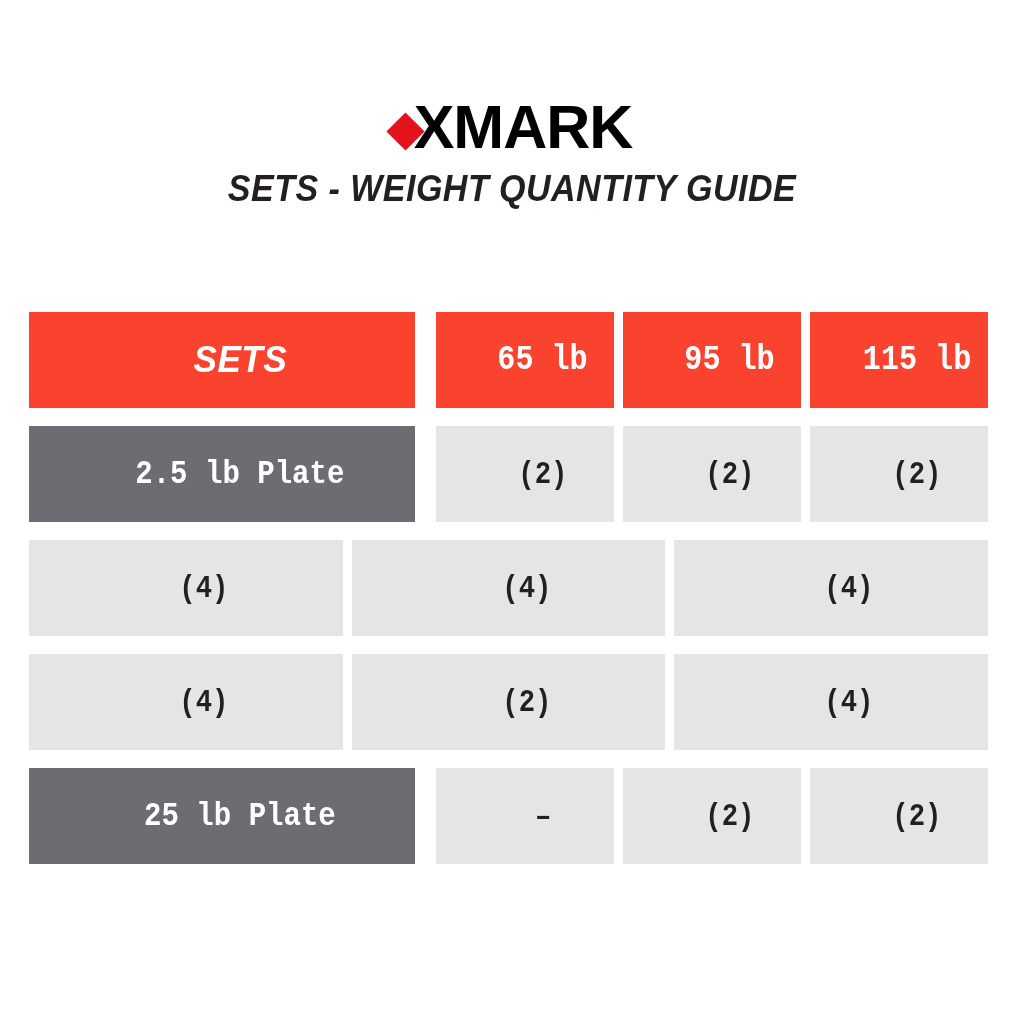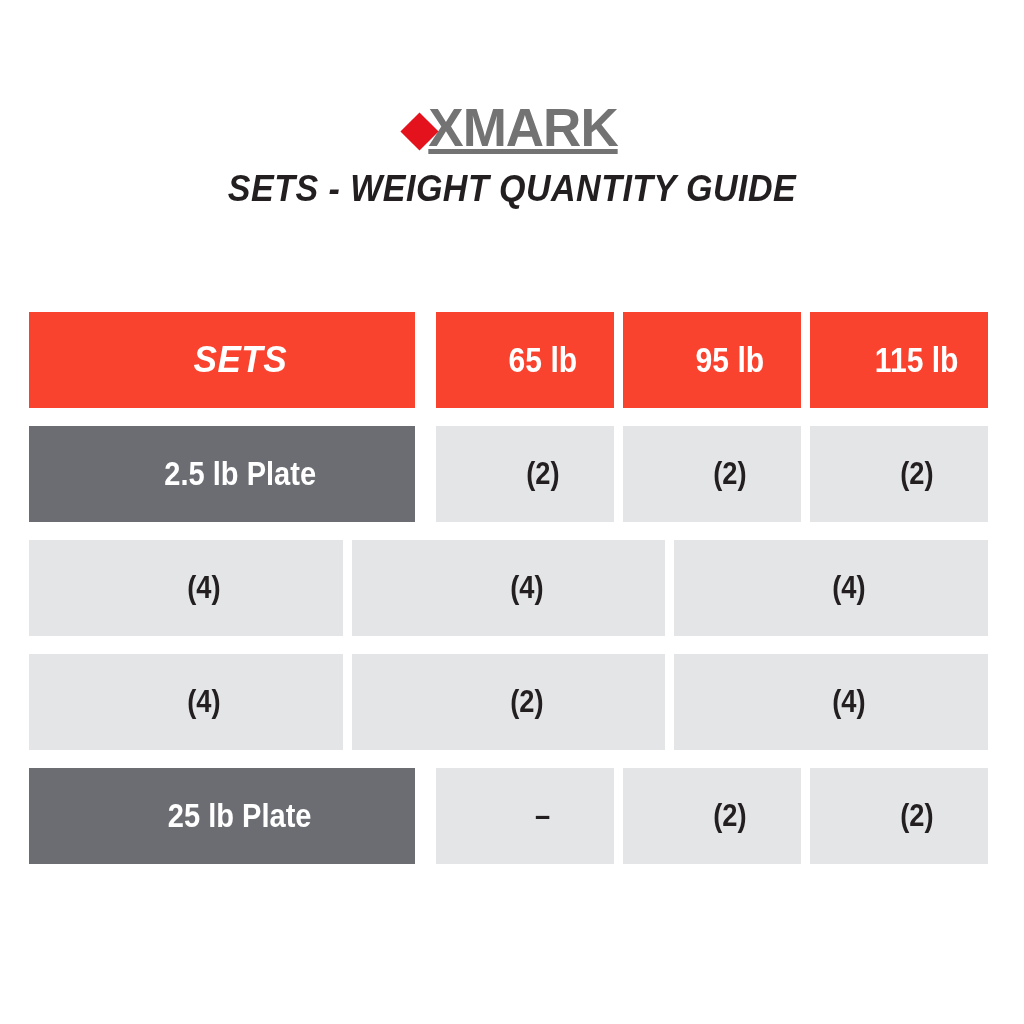--- a/index.html
+++ b/index.html
@@ -38,26 +38,25 @@
     transform: rotate(45deg);
     margin-right: -5px;
     position: relative;
     top: 4px;
     flex: 0 0 auto;
   }
 
   .brand-word {
     font-family: "Liberation Sans", sans-serif;
     font-weight: bold;
-    font-size: 53px;
+    font-size: 61px;
     line-height: 1;
     letter-spacing: -1px;
-    color: #737373;
+    color: #000000;
     white-space: nowrap;
-    text-decoration: underline;
   }
 
   .subtitle {
     position: absolute;
     top: 168px;
     left: 0;
     width: 1024px;
     text-align: center;
     font-family: "Liberation Sans", sans-serif;
     font-weight: bold;
@@ -95,20 +94,21 @@
 
   
   .cell-label {
     flex: 0 0 386px;
     margin-right: 21px;
   }
   
   .cell-value {
     flex: 1 1 0;
     margin-right: 9px;
+    font-family: Liberation Mono, monospace;
   }
   .cell-value:last-child { margin-right: 0; text-align: right; }
 
   .hd-red {
     background: #F9432F;
   }
 
   .hd-sets-text {
     color: #ffffff;
     font-weight: bold;
@@ -121,20 +121,21 @@
   .hd-col-text {
     color: #ffffff;
     font-weight: bold;
     font-size: 35px;
     letter-spacing: 0px;
     transform: scaleX(0.86);
   }
 
   .row-label {
     background: #6B6D72;
+    font-family: Liberation Mono, monospace;
   }
   .row-label-text {
     color: #ffffff;
     font-weight: bold;
     font-size: 33px;
     letter-spacing: 0px;
     transform: scaleX(0.88);
   }
 
   .data-cell {

